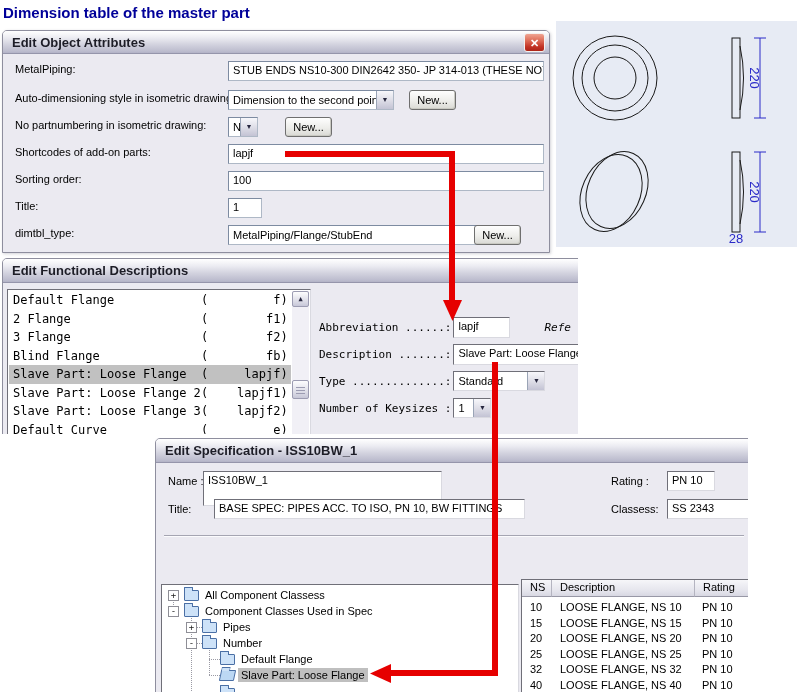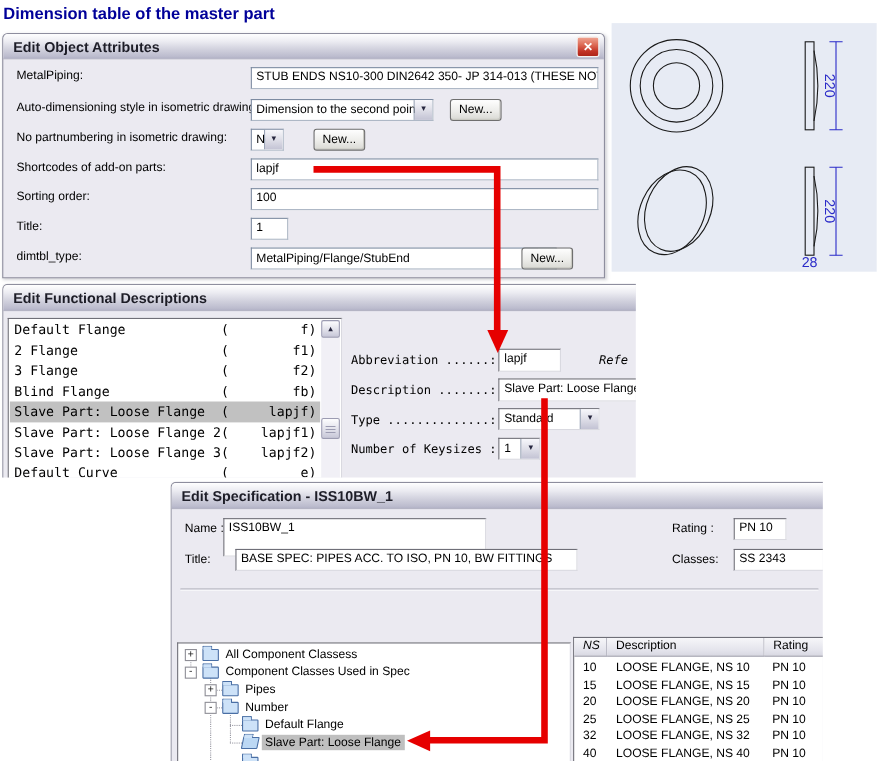--- a/index.html
+++ b/index.html
@@ -272,21 +272,21 @@
 
       <span class="abs lbl" style="left:12px; top:36px;">Name :</span>
       <div class="tb sunken" style="left:47px; top:32px; width:239px; height:35px;">ISS10BW_1</div>
 
       <span class="abs lbl" style="left:12px; top:64px;">Title:</span>
       <div class="tb sunken" style="left:58px; top:60px; width:311px; height:20px;">BASE SPEC: PIPES ACC. TO ISO, PN 10, BW FITTINGS</div>
 
       <span class="abs lbl" style="left:455px; top:36px;">Rating :</span>
       <div class="tb sunken" style="left:511px; top:32px; width:48px; height:20px;">PN 10</div>
 
-      <span class="abs lbl" style="left:455px; top:64px;">Classes:</span>
+      <span class="abs lbl" style="left:455px; top:64px;">Classess:</span>
       <div class="tb sunken" style="left:511px; top:60px; width:86px; height:20px;">SS 2343</div>
 
       <div id="sepline" class="abs"></div>
 
       <div id="tree" class="abs">
         <div class="dot-v" style="left:11px; top:10px; height:16px;"></div>
         <div class="dot-v" style="left:29px; top:28px; height:80px;"></div>
         <div class="dot-v" style="left:47px; top:60px; height:30px;"></div>
         <div class="dot-h" style="left:29px; top:42px; width:11px;"></div>
         <div class="dot-h" style="left:29px; top:58px; width:11px;"></div>
@@ -320,21 +320,21 @@
         <div class="titem" style="left:0; top:82px;">
           <span class="folder open" style="left:58px; top:3px;"></span>
           <span class="tlabel tsel" style="left:76px;">Slave Part: Loose Flange</span>
         </div>
         <div class="titem" style="left:0; top:100px;">
           <span class="folder" style="left:58px; top:3px;"></span>
         </div>
       </div>
 
       <div id="spectable" class="abs">
-        <div class="th" style="left:0; width:30px;font-style:italic;">NS</div>
+        <div class="th" style="left:0; width:30px;">NS</div>
         <div class="th" style="left:30px; width:143px;">Description</div>
         <div class="th" style="left:173px; width:63px;">Rating</div>
 
         <div class="tr" style="top:20px;">
           <span class="td" style="left:8px;">10</span>
           <span class="td" style="left:38px;">LOOSE FLANGE, NS 10</span>
           <span class="td" style="left:180px;">PN 10</span>
         </div>
         <div class="tr" style="top:35.5px;">
           <span class="td" style="left:8px;">15</span>

